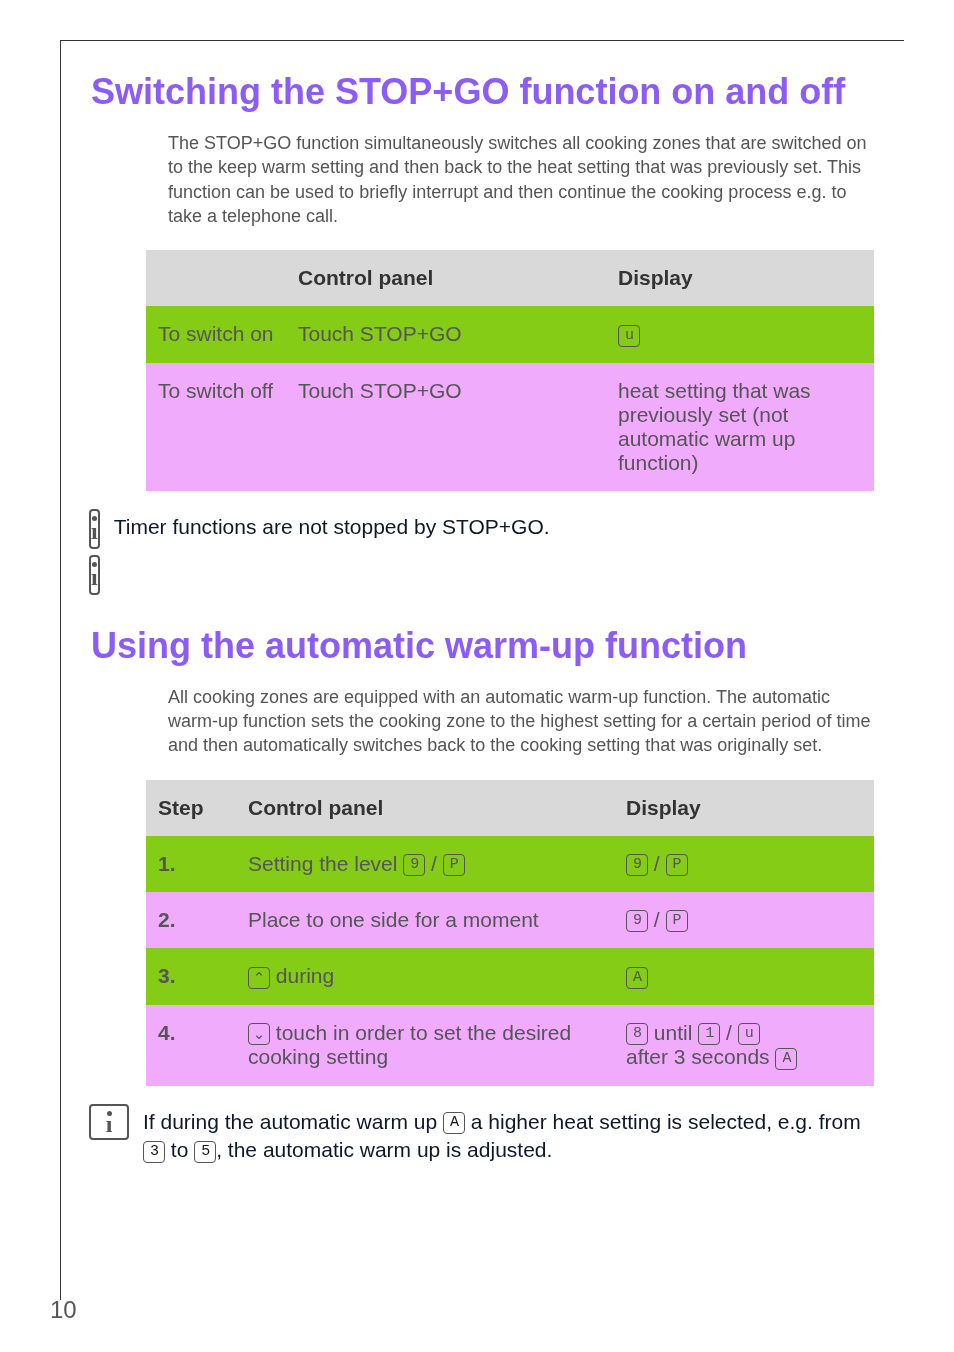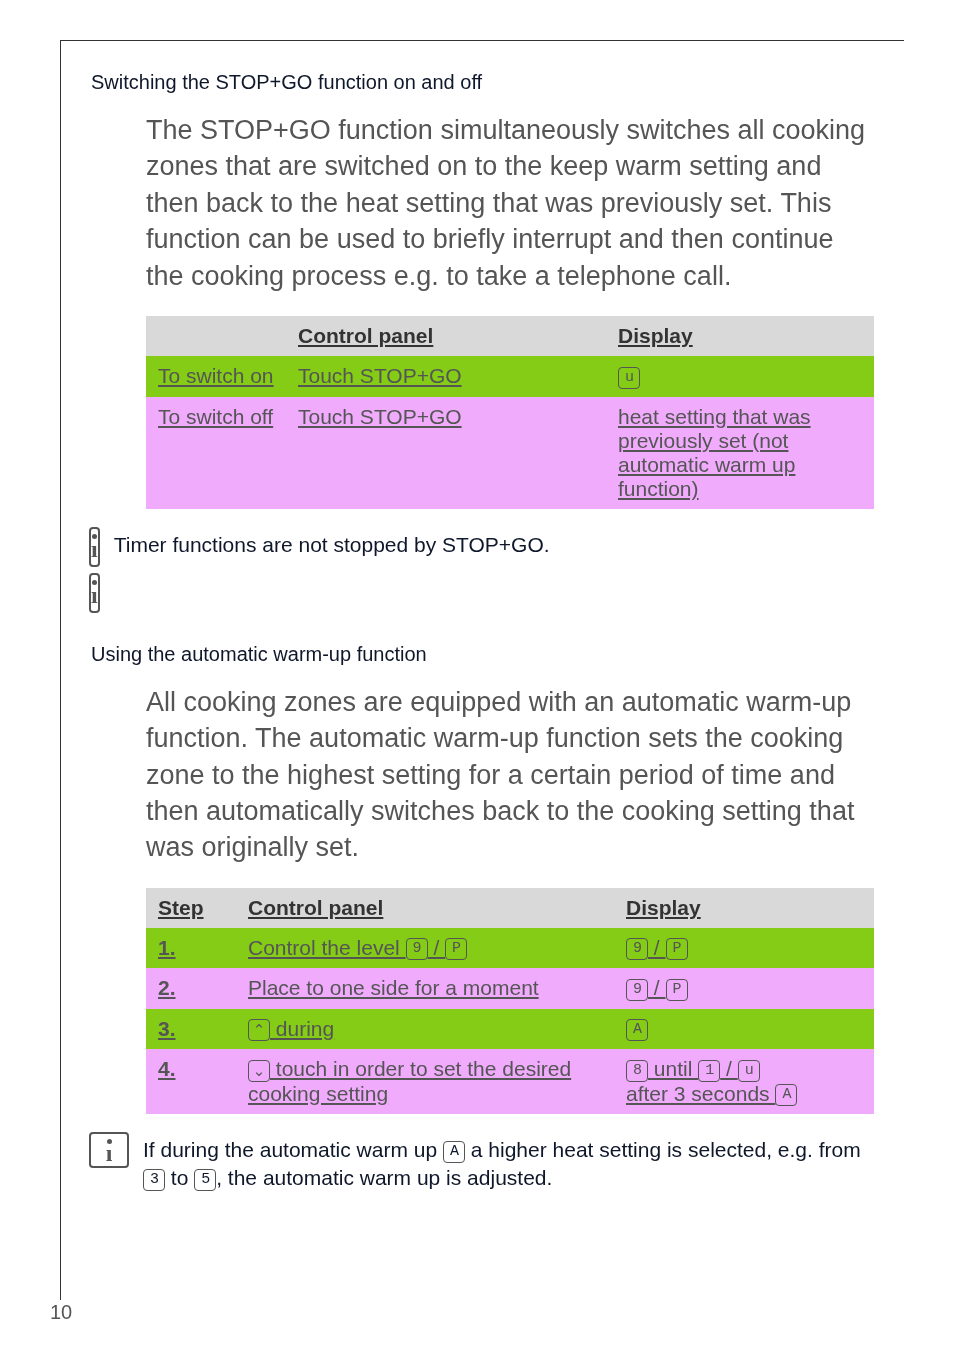--- a/index.html
+++ b/index.html
@@ -13,48 +13,47 @@
     position: relative;
   }
   .page-frame {
     border-left: 1.5px solid #333;
     border-top: 1.5px solid #333;
     padding: 30px 30px 30px 30px;
     height: 1260px;
     margin-left: 10px;
   }
   h2 {
-    font-size: 20px;
-    font-weight: normal;
-    color: #0f172a;
+    font-size: 36px;
+    font-weight: bold;
+    color: #8b5cf6;
     margin-bottom: 18px;
   }
   .body-text {
-    font-size: 27px;
+    font-size: 18px;
     line-height: 1.35;
     color: #555;
-    margin-left: 55px;
+    margin-left: 77px;
     margin-bottom: 22px;
   }
   table {
     border-collapse: collapse;
     width: calc(100% - 55px);
     margin-left: 55px;
     margin-bottom: 18px;
   }
   thead tr { background: #d9d9d9; }
   tbody tr.odd { background: #84cc16; }
   tbody tr.even { background: #f0abfc; }
   th, td {
     text-align: left;
-    padding: 8px 12px;
+    padding: 16px 12px;
     font-size: 21px;
     vertical-align: top;
     color: #555;
-    text-decoration: underline;
   }
   th { font-weight: bold; color: #333; }
   .step-col { width: 90px; }
   .t1-col1 { width: 140px; }
   .t1-col2 { width: 320px; }
   .info-row {
     display: flex;
     align-items: flex-start;
     gap: 14px;
     margin-bottom: 6px;
@@ -112,21 +111,21 @@
     width: 20px; height: 20px;
     line-height: 18px;
     text-align: center;
     font-size: 14px;
     vertical-align: middle;
   }
   .page-num {
     position: absolute;
     bottom: 28px;
     left: 50px;
-    font-size: 20px;
+    font-size: 24px;
     color: #555;
   }
   .icon-stack { display:flex; flex-direction:column; gap:6px; }
 </style>
 </head>
 <body>
 
 <div class="page-frame">
 
   <h2>Switching the STOP+GO function on and off</h2>
@@ -192,21 +191,21 @@
       <tr>
         <th>Step</th>
         <th>Control panel</th>
         <th>Display</th>
       </tr>
     </thead>
     <tbody>
       <tr class="odd">
         <td><b>1.</b></td>
         <td>
-          <span>Control the level </span><span class="boxed seg">9</span><span> / </span><span class="boxed seg">P</span>
+          <span>Setting the level </span><span class="boxed seg">9</span><span> / </span><span class="boxed seg">P</span>
         </td>
         <td>
           <span class="boxed seg">9</span><span> / </span><span class="boxed seg">P</span>
         </td>
       </tr>
       <tr class="even">
         <td><b>2.</b></td>
         <td>Place to one side for a moment</td>
         <td>
           <span class="boxed seg">9</span><span> / </span><span class="boxed seg">P</span>

